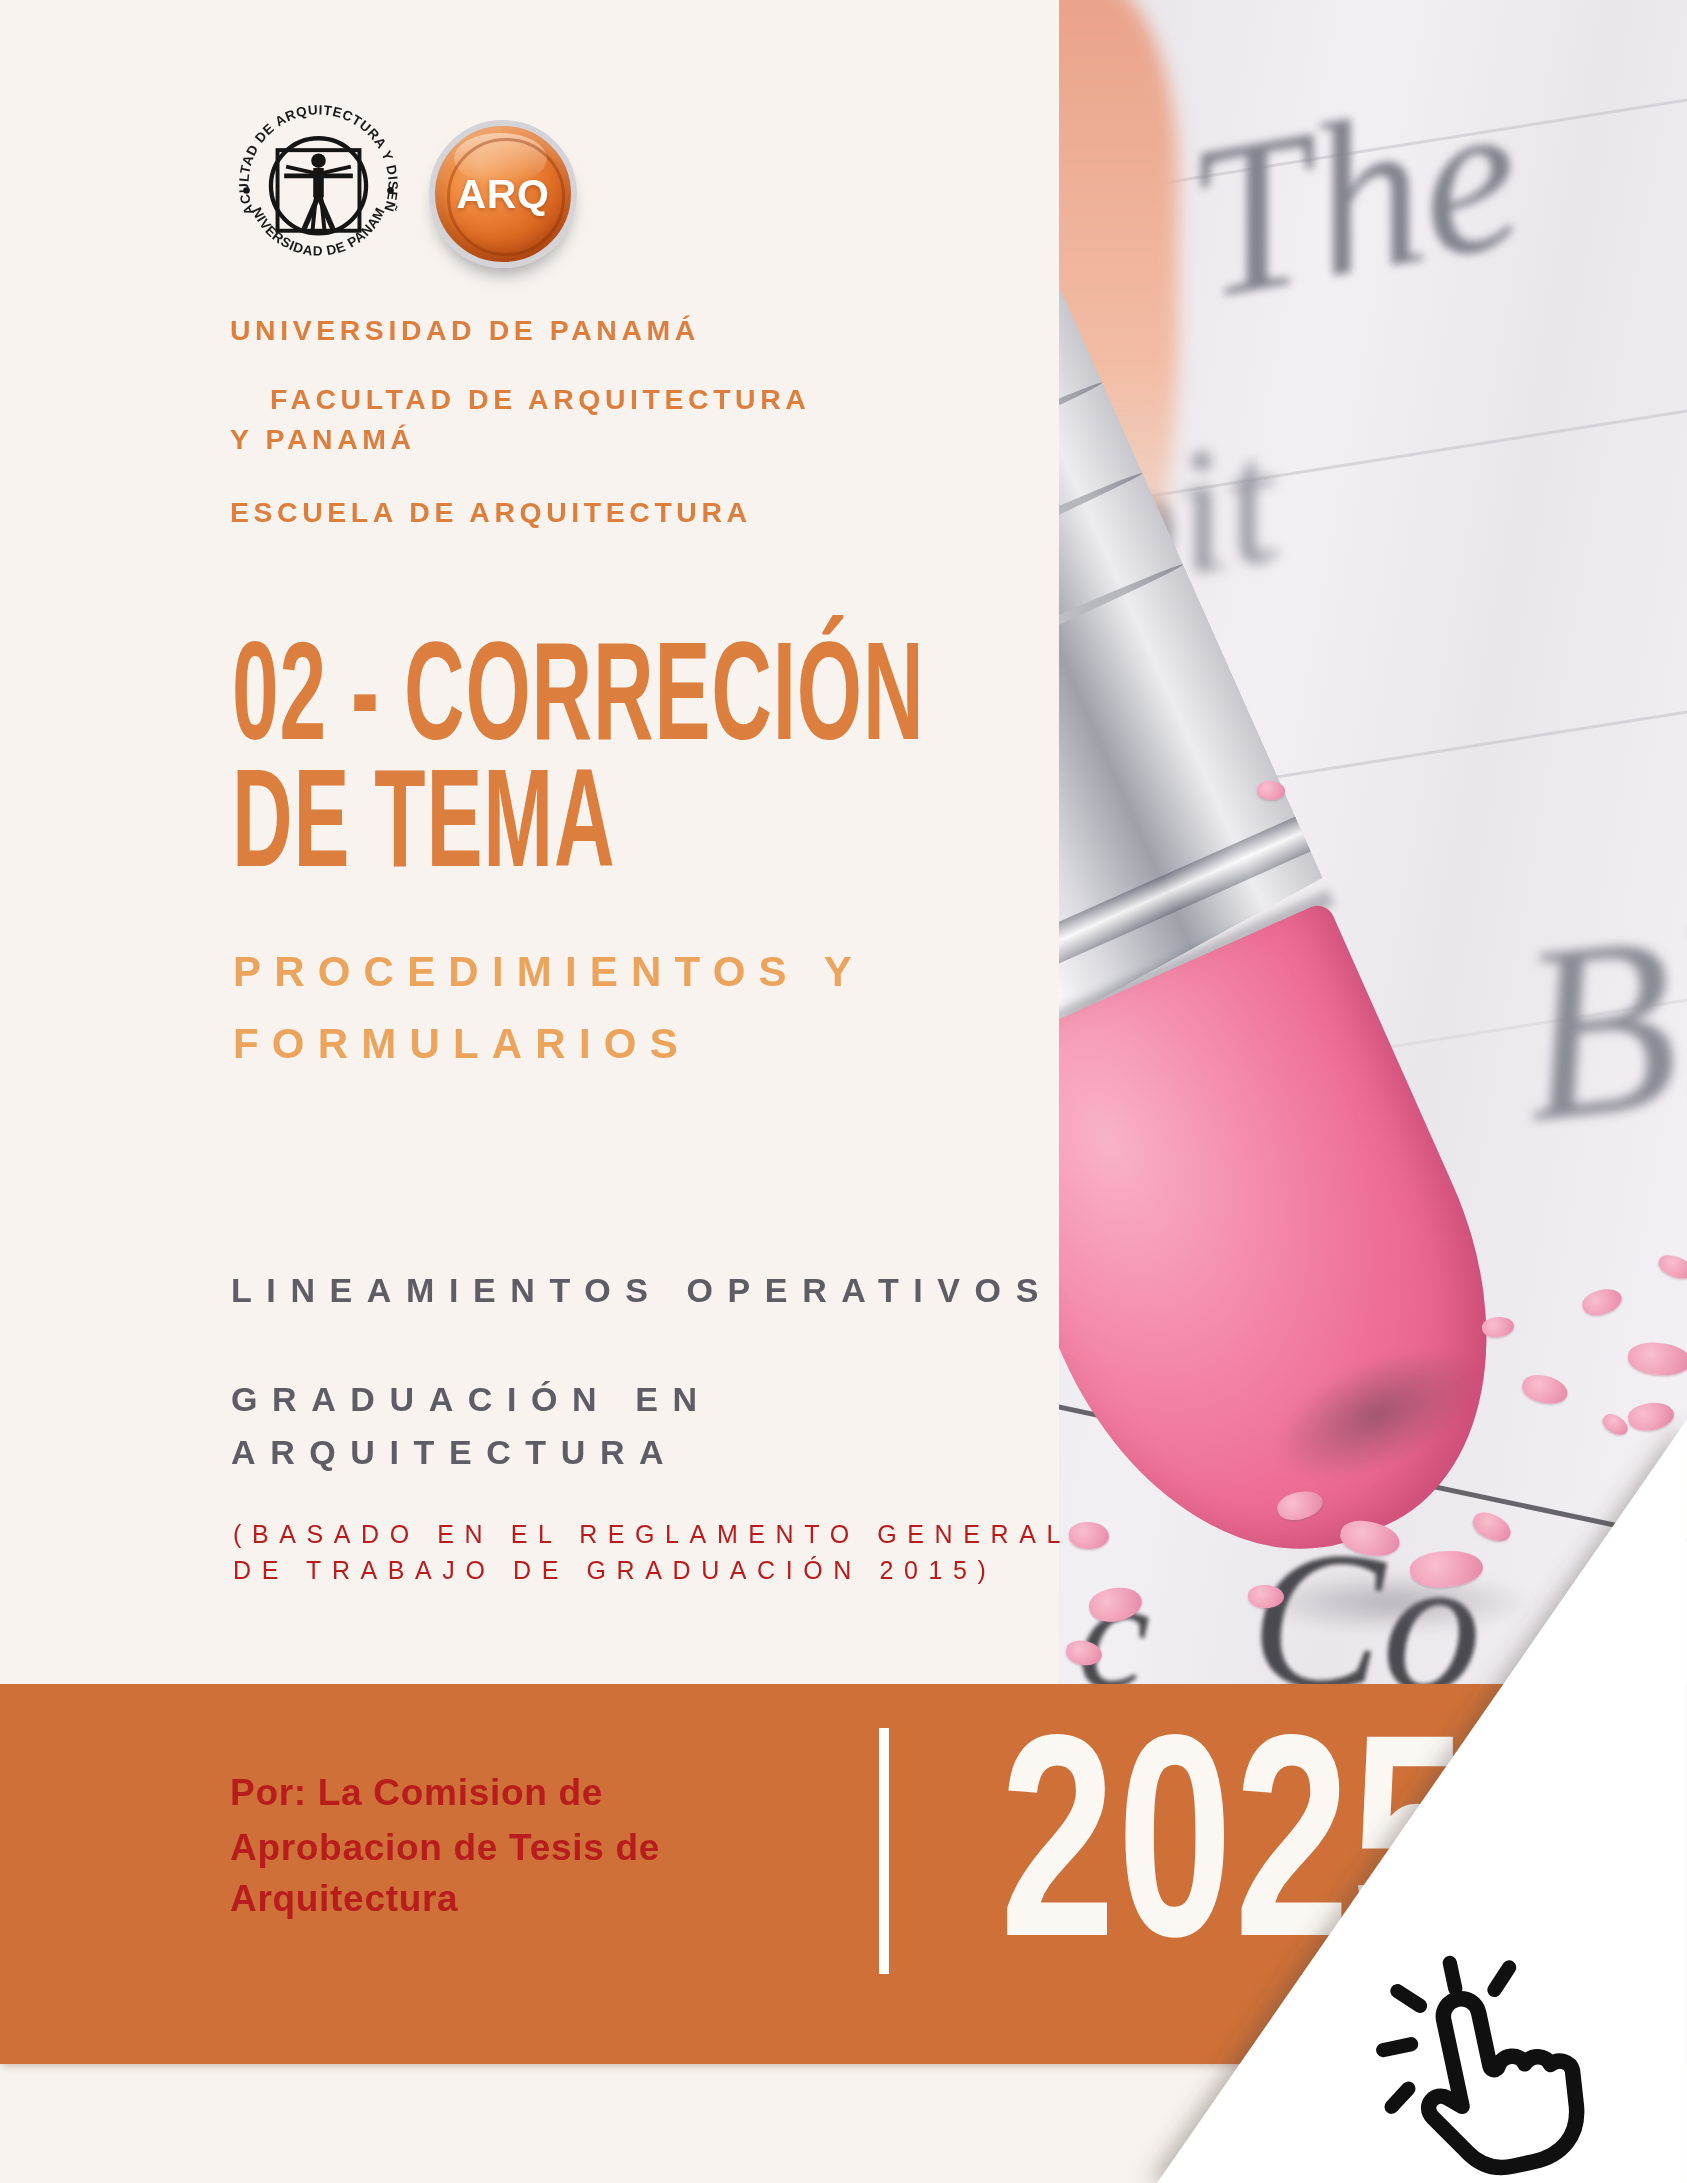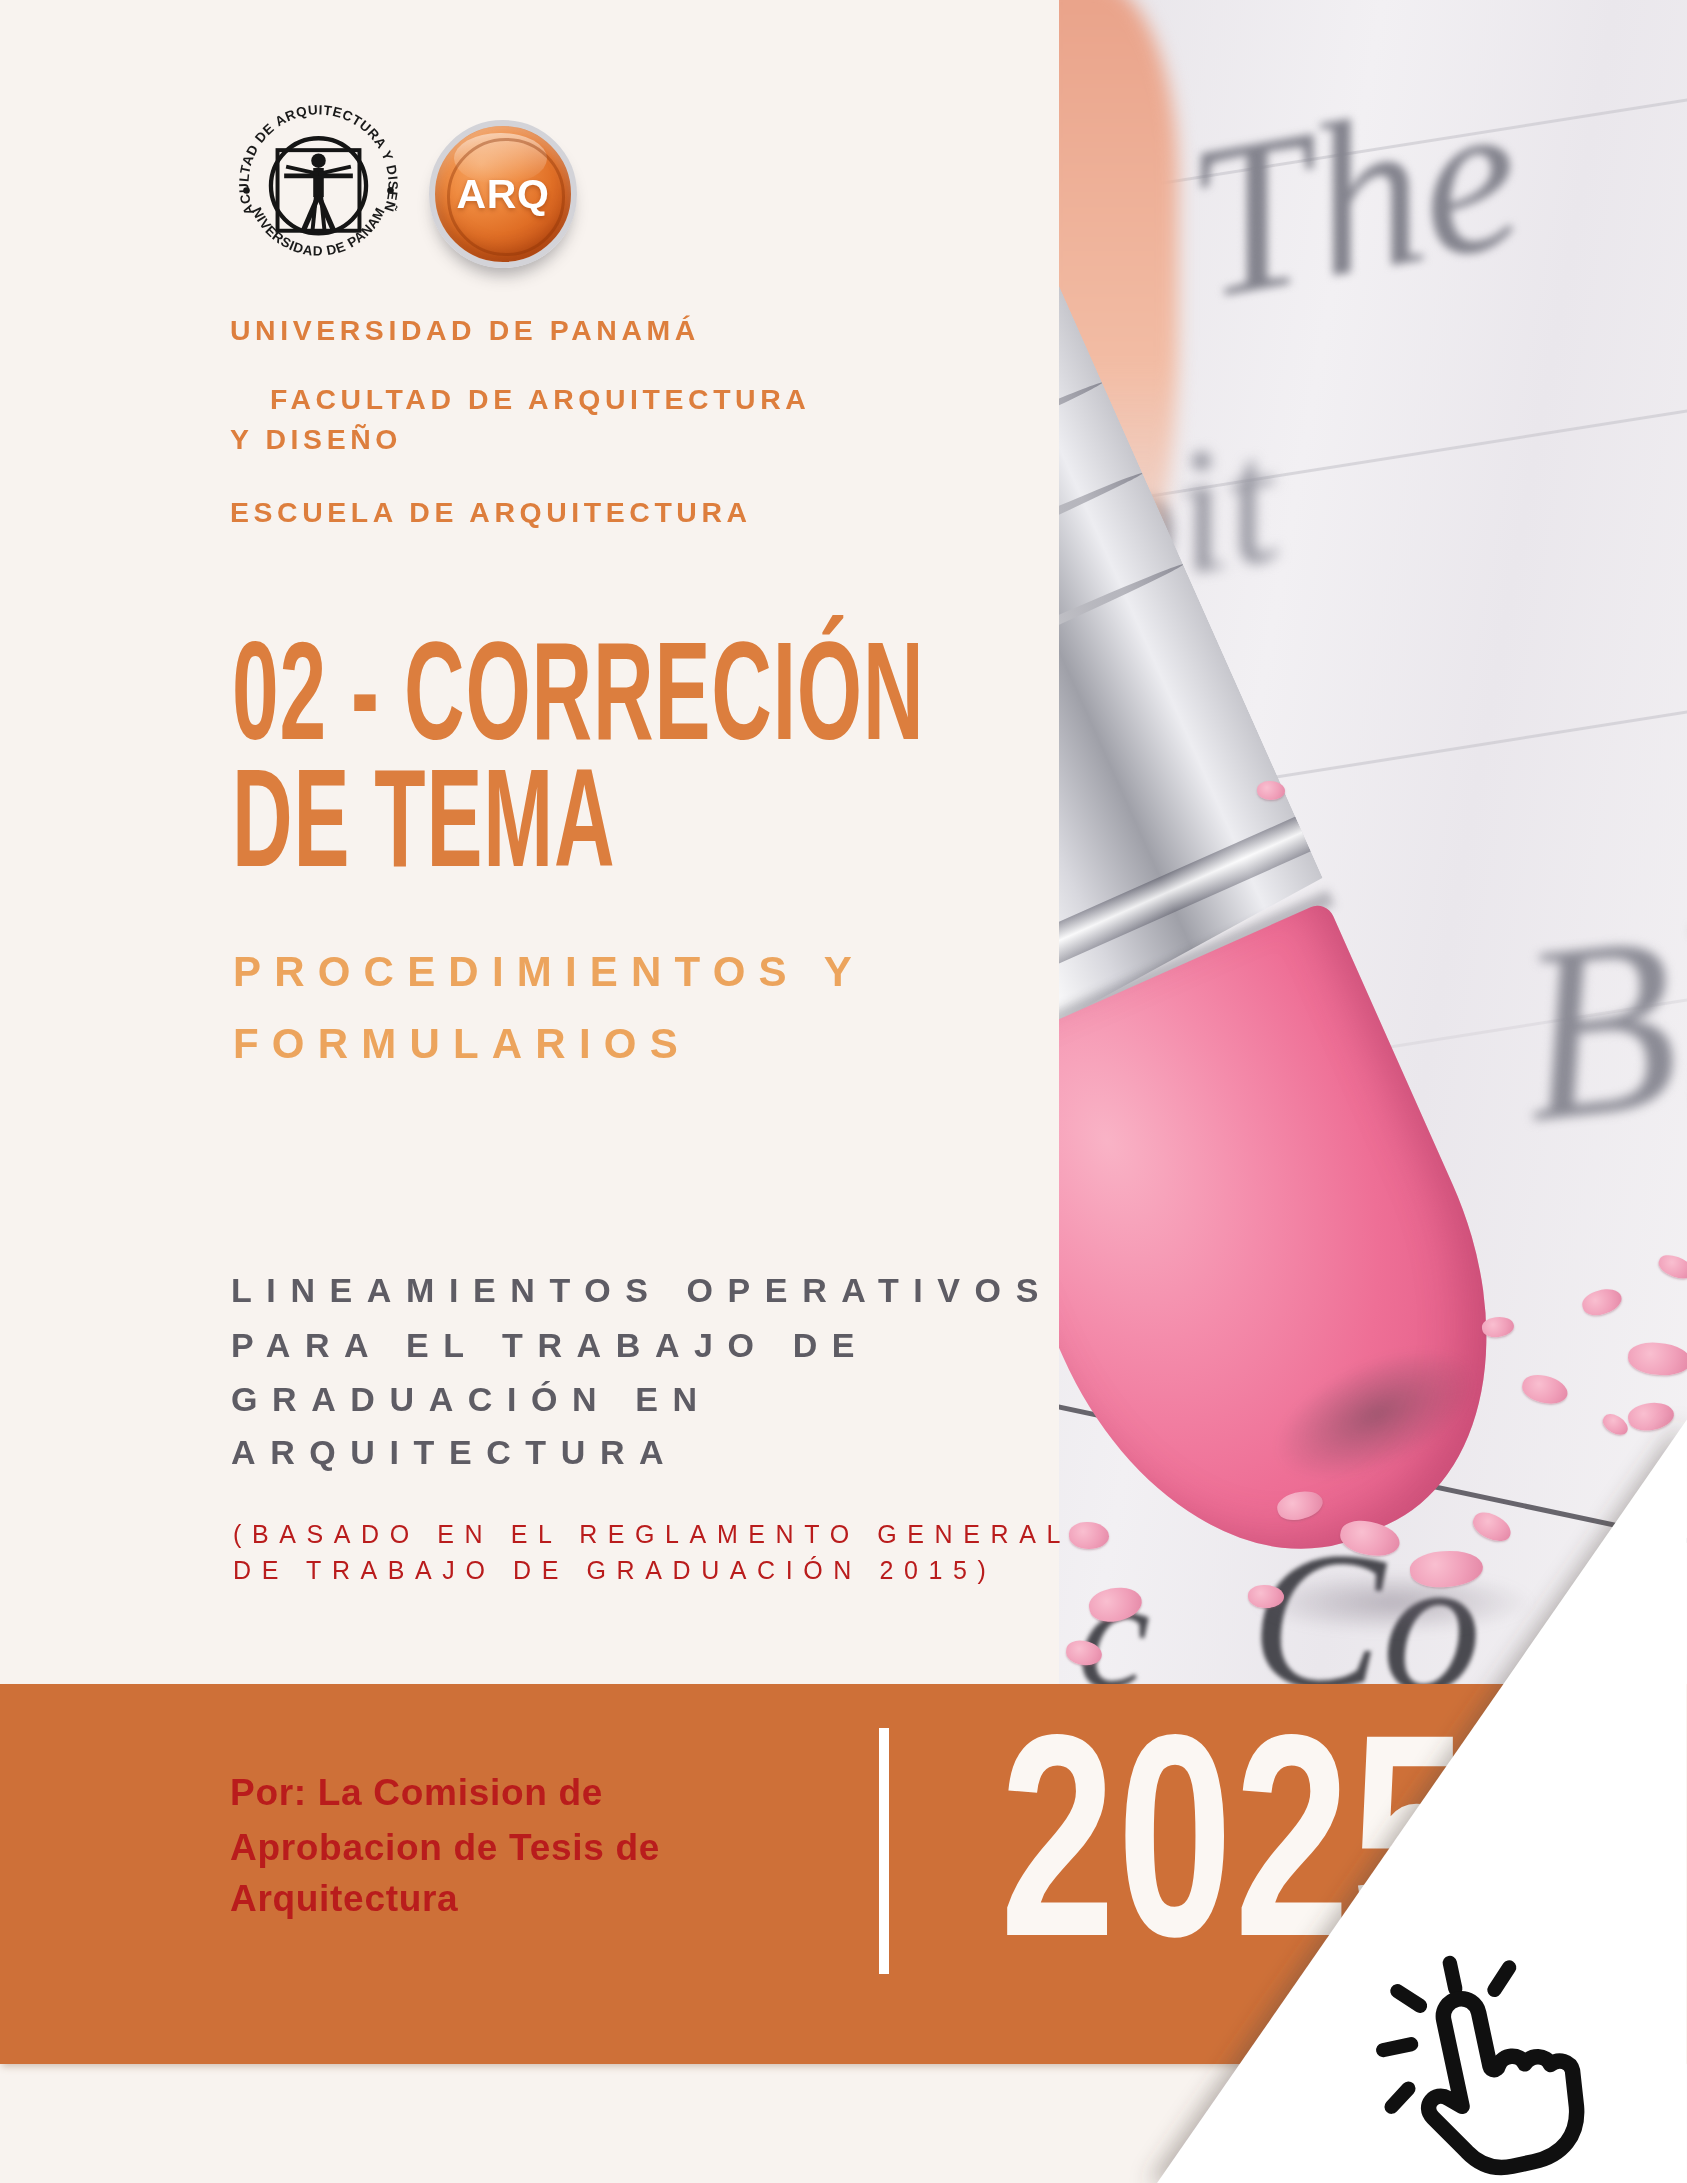--- a/index.html
+++ b/index.html
@@ -160,31 +160,30 @@
   </svg>
 
   <div class="arq">
     <div class="arq-gloss"></div>
     <div class="arq-inner-ring"></div>
     <div class="arq-label">ARQ</div>
   </div>
 
   <div class="hdr" style="top:310px;">UNIVERSIDAD DE PANAMÁ</div>
   <div class="hdr" style="top:379px;margin-left:40px;">FACULTAD DE ARQUITECTURA</div>
-  <div class="hdr" style="top:419px;">Y DISEÑO</div>
+  <div class="hdr" style="top:419px;">Y PANAMÁ</div>
   <div class="hdr" style="top:492px;">ESCUELA DE ARQUITECTURA</div>
 
   <div class="title-line" style="top:621px;">02 - CORRECIÓN</div>
   <div class="title-line" style="top:748px;">DE TEMA</div>
 
   <div class="sub" style="top:951px;">PROCEDIMIENTOS Y</div>
   <div class="sub" style="top:1023px;">FORMULARIOS</div>
 
   <div class="desc" style="top:1273px;">LINEAMIENTOS OPERATIVOS</div>
-  <div class="desc" style="top:1328px;">PARA EL TRABAJO DE</div>
   <div class="desc" style="top:1382px;">GRADUACIÓN EN</div>
   <div class="desc" style="top:1435px;">ARQUITECTURA</div>
 
   <div class="note" style="top:1522px;">(BASADO EN EL REGLAMENTO GENERAL</div>
   <div class="note" style="top:1558px;">DE TRABAJO DE GRADUACIÓN 2015)</div>
 
   <div class="band"></div>
   <div class="byline" style="top:1774px;">Por: La Comision de</div>
   <div class="byline" style="top:1829px;">Aprobacion de Tesis de</div>
   <div class="byline" style="top:1880px;">Arquitectura</div>

